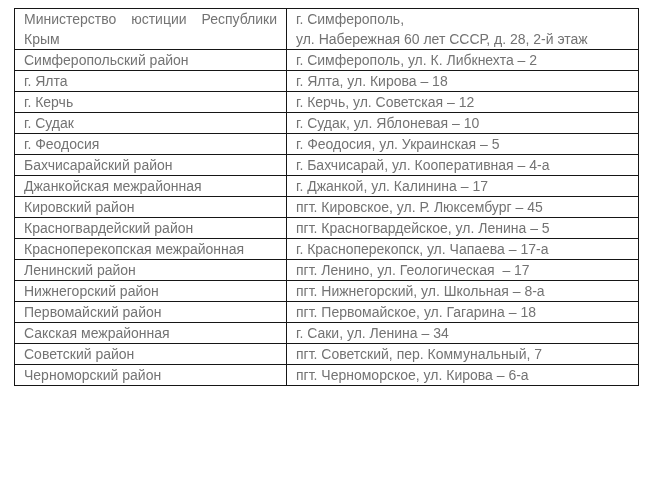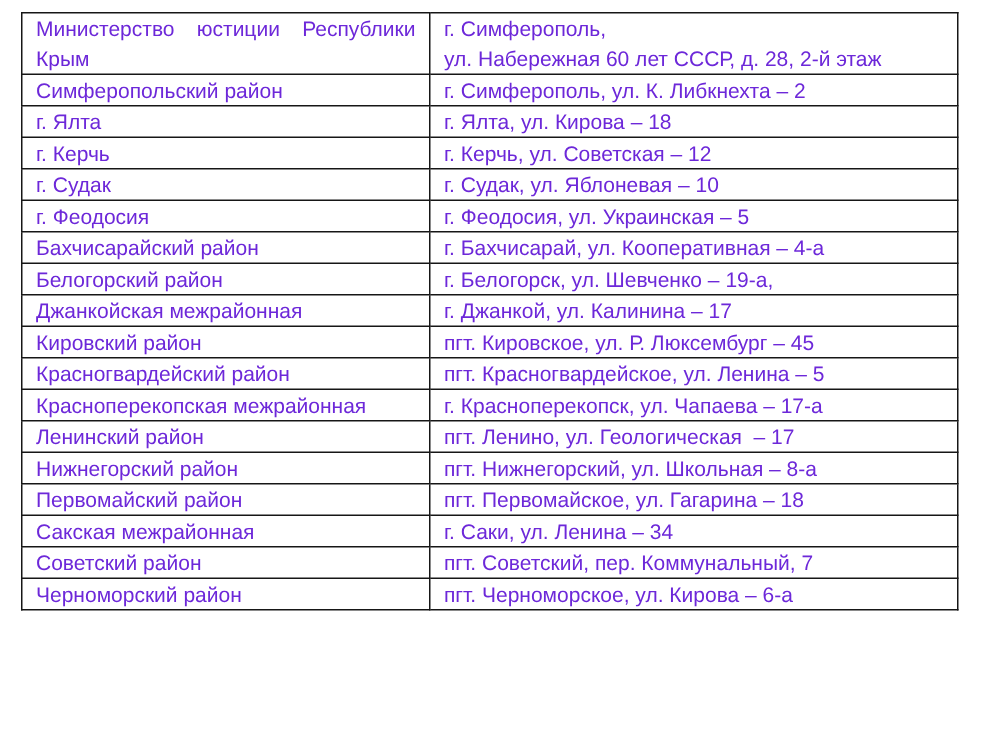--- a/index.html
+++ b/index.html
@@ -18,21 +18,21 @@
     width: 656px;
     height: 492px;
     background: #ffffff;
   }
   table.offices {
     border-collapse: collapse;
     table-layout: fixed;
     margin: 8px 0 0 14px;
     width: 624px;
     font-size: 14px;
-    color: #6d28d9;
+    color: #737373;
   }
   table.offices td {
     border: 1px solid #161616;
     padding: 0 9px;
     line-height: 20px;
     vertical-align: middle;
     overflow: hidden;
   }
   td.name-cell {
     width: 253px; 
@@ -74,24 +74,20 @@
         </tr>
         <tr>
           <td class="name-cell">г. Феодосия</td>
           <td class="addr-cell">г. Феодосия, ул. Украинская – 5</td>
         </tr>
         <tr>
           <td class="name-cell">Бахчисарайский район</td>
           <td class="addr-cell">г. Бахчисарай, ул. Кооперативная – 4-а</td>
         </tr>
         <tr>
-          <td class="name-cell">Белогорский район</td>
-          <td class="addr-cell">г. Белогорск, ул. Шевченко – 19-а,</td>
-        </tr>
-        <tr>
           <td class="name-cell">Джанкойская межрайонная</td>
           <td class="addr-cell">г. Джанкой, ул. Калинина – 17</td>
         </tr>
         <tr>
           <td class="name-cell">Кировский район</td>
           <td class="addr-cell">пгт. Кировское, ул. Р. Люксембург – 45</td>
         </tr>
         <tr>
           <td class="name-cell">Красногвардейский район</td>
           <td class="addr-cell">пгт. Красногвардейское, ул. Ленина – 5</td>

